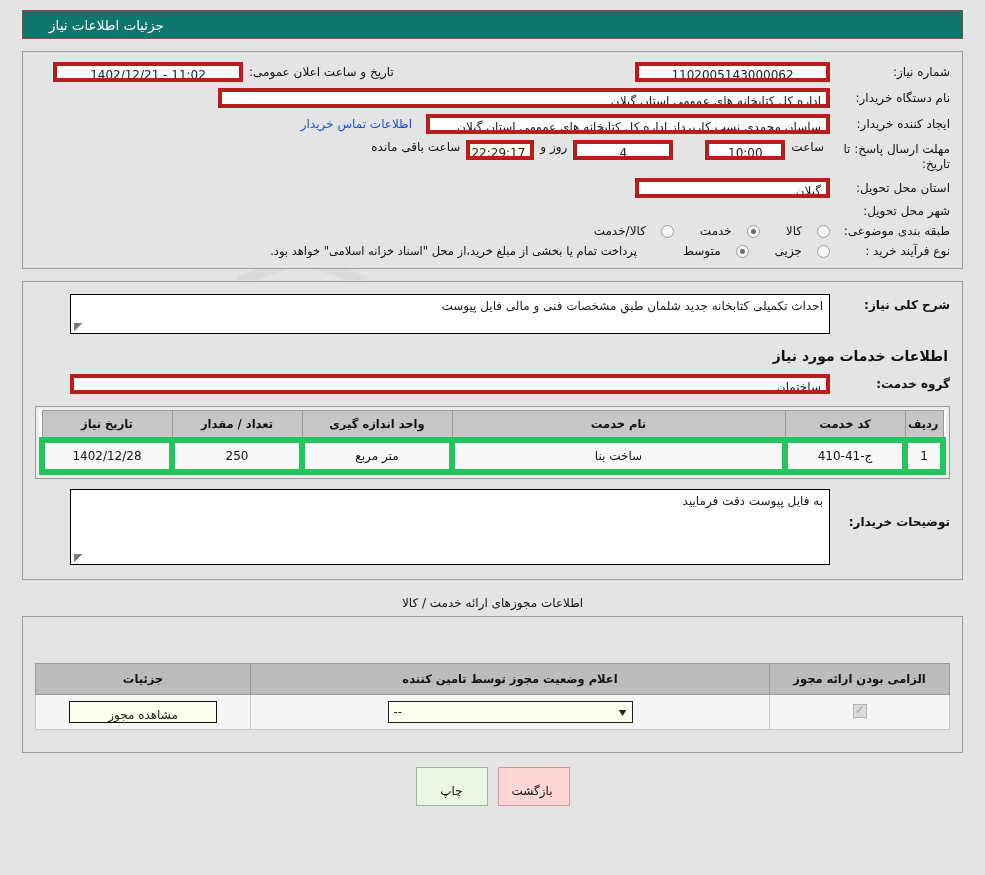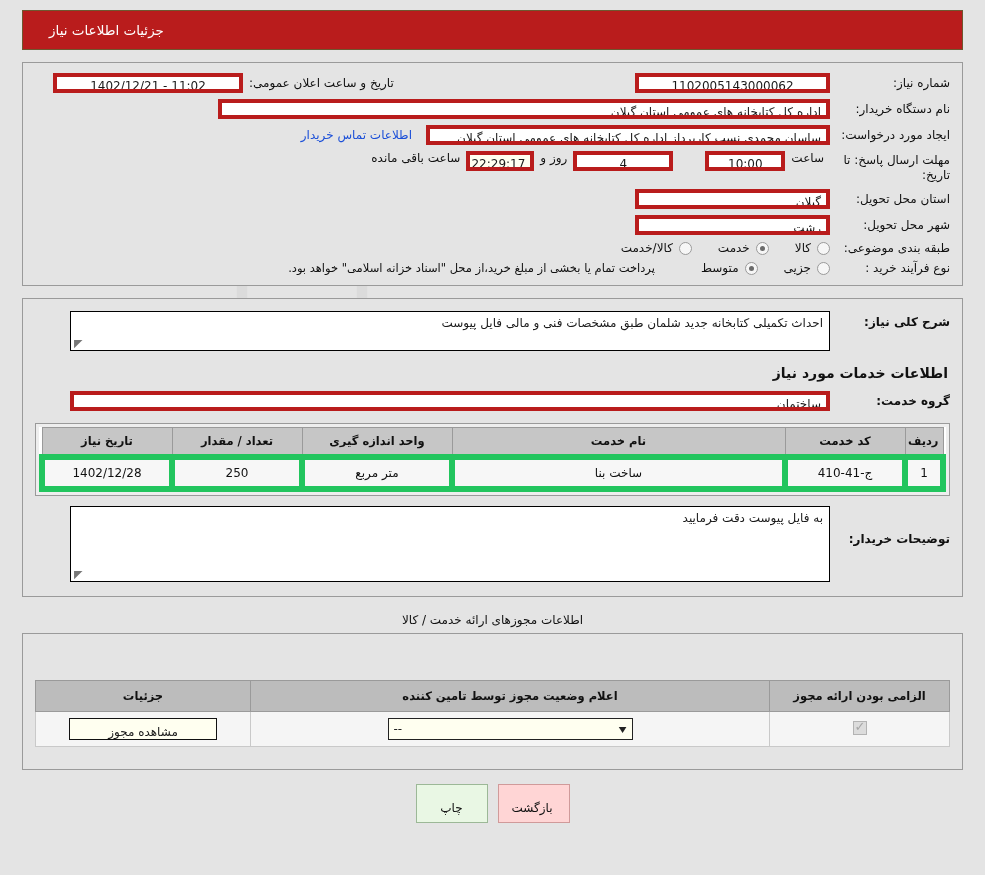--- a/index.html
+++ b/index.html
@@ -38,22 +38,22 @@
     letter-spacing: 1px;
     font-family: "DejaVu Sans", sans-serif;
   }
   .wm-text .pink { color: #e9b9c2; }
 
   
   .page { position: relative; z-index: 2; padding: 0 10px; }
 
   .title-bar {
     margin: 10px 12px 0 12px;
-    height: 40px;
-    background: #b91c1c;
+    height: 29px;
+    background: #0f766e;
     border: 1px solid #6f572f;
     color: #ffffff;
     font-size: 13px;
     display: flex;
     align-items: center;
     justify-content: flex-start;
     padding-left: 0;
     padding-right: 0;
     box-sizing: border-box;
   }
@@ -116,21 +116,21 @@
     font-size: 12px;
     text-decoration: none;
     white-space: nowrap;
     cursor: pointer;
   }
 
   
   .radio-wrap {
     display: flex;
     align-items: center;
-    gap: 6px;
+    gap: 15px;
     margin-left: 26px;
   }
   .radio {
     width: 13px; height: 13px;
     border-radius: 50%;
     border: 1px solid #9a9a9a;
     background: #f6f6f6;
     display: inline-block;
     position: relative;
     box-sizing: border-box;
@@ -332,21 +332,21 @@
       <span class="gap-lbl" style="margin-right:auto; ">تاریخ و ساعت اعلان عمومی:</span>
       <div class="inp center" style="width:190px; margin-left:18px;">11:02 - 1402/12/21</div>
     </div>
 
     <div class="frow">
       <span class="flabel w150">نام دستگاه خریدار:</span>
       <div class="inp" style="width:612px;">اداره کل کتابخانه های عمومی استان گیلان</div>
     </div>
 
     <div class="frow">
-      <span class="flabel w150">ایجاد مورد درخواست:</span>
+      <span class="flabel w150">ایجاد کننده خریدار:</span>
       <div class="inp" style="width:404px;">ساسان محمدی نسب کارپرداز اداره کل کتابخانه های عمومی استان گیلان</div>
       <a class="link" style="margin-right:14px;">اطلاعات تماس خریدار</a>
     </div>
 
     <div class="frow" style="align-items:flex-start;">
       <span class="flabel w150" style="line-height:15px; padding-top:2px; white-space:normal;">مهلت ارسال پاسخ: تا تاریخ:</span>
       <span class="gap-lbl">ساعت</span>
       <div class="inp center" style="width:80px;">10:00</div>
       <div class="inp center" style="width:100px; margin-right:32px;">4</div>
       <span class="gap-lbl">روز و</span>
@@ -354,21 +354,20 @@
       <span class="gap-lbl">ساعت باقی مانده</span>
     </div>
 
     <div class="frow">
       <span class="flabel w150">استان محل تحویل:</span>
       <div class="inp" style="width:195px;">گیلان</div>
     </div>
 
     <div class="frow">
       <span class="flabel w150">شهر محل تحویل:</span>
-      <div class="inp" style="width:195px;">رشت</div>
     </div>
 
     <div class="frow">
       <span class="flabel w150">طبقه بندی موضوعی:</span>
       <div class="radio-wrap">
         <span class="radio"></span>
         <span class="radio-label">کالا</span>
       </div>
       <div class="radio-wrap">
         <span class="radio on"></span>

